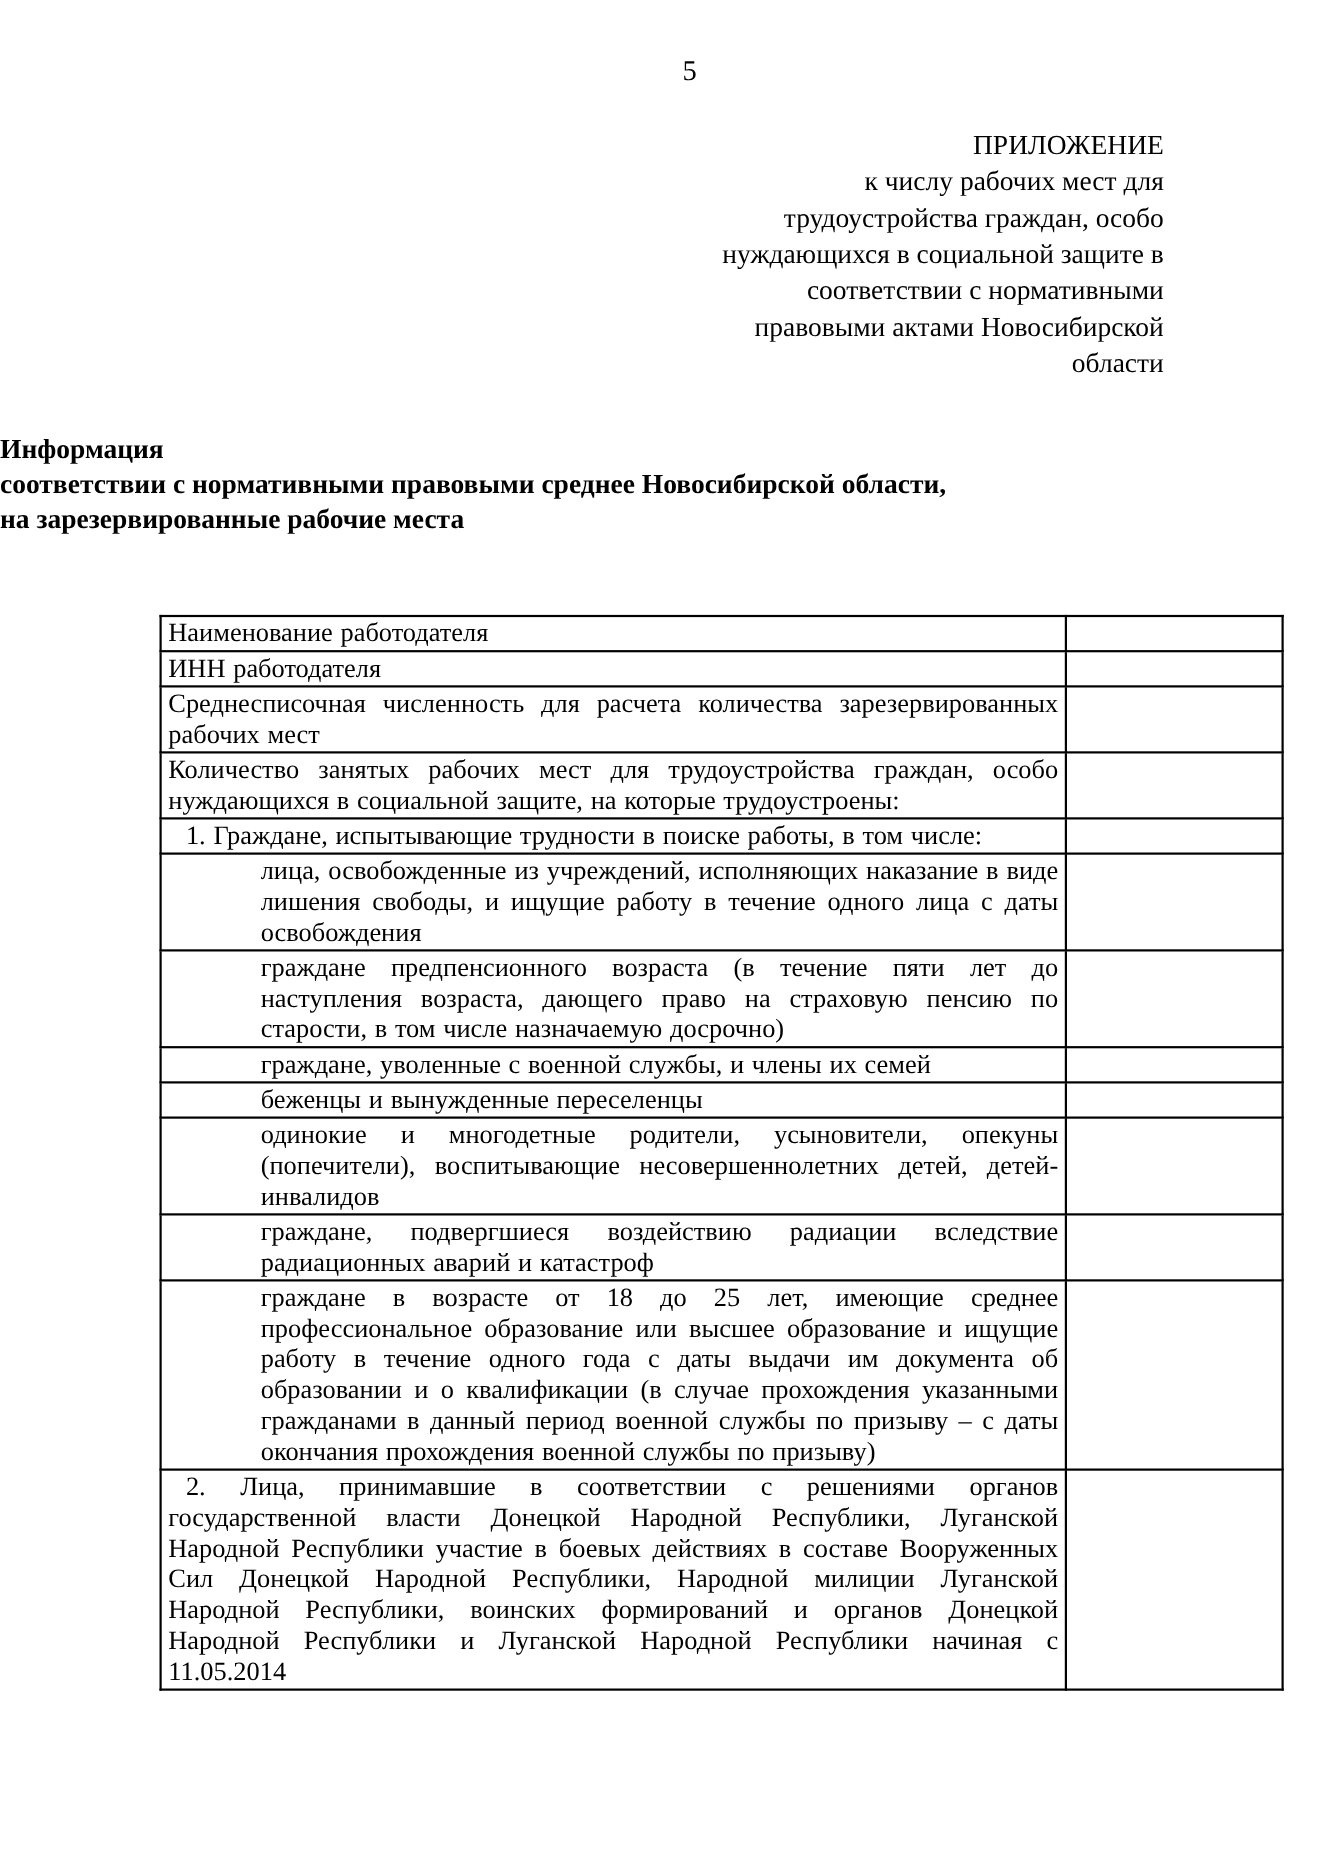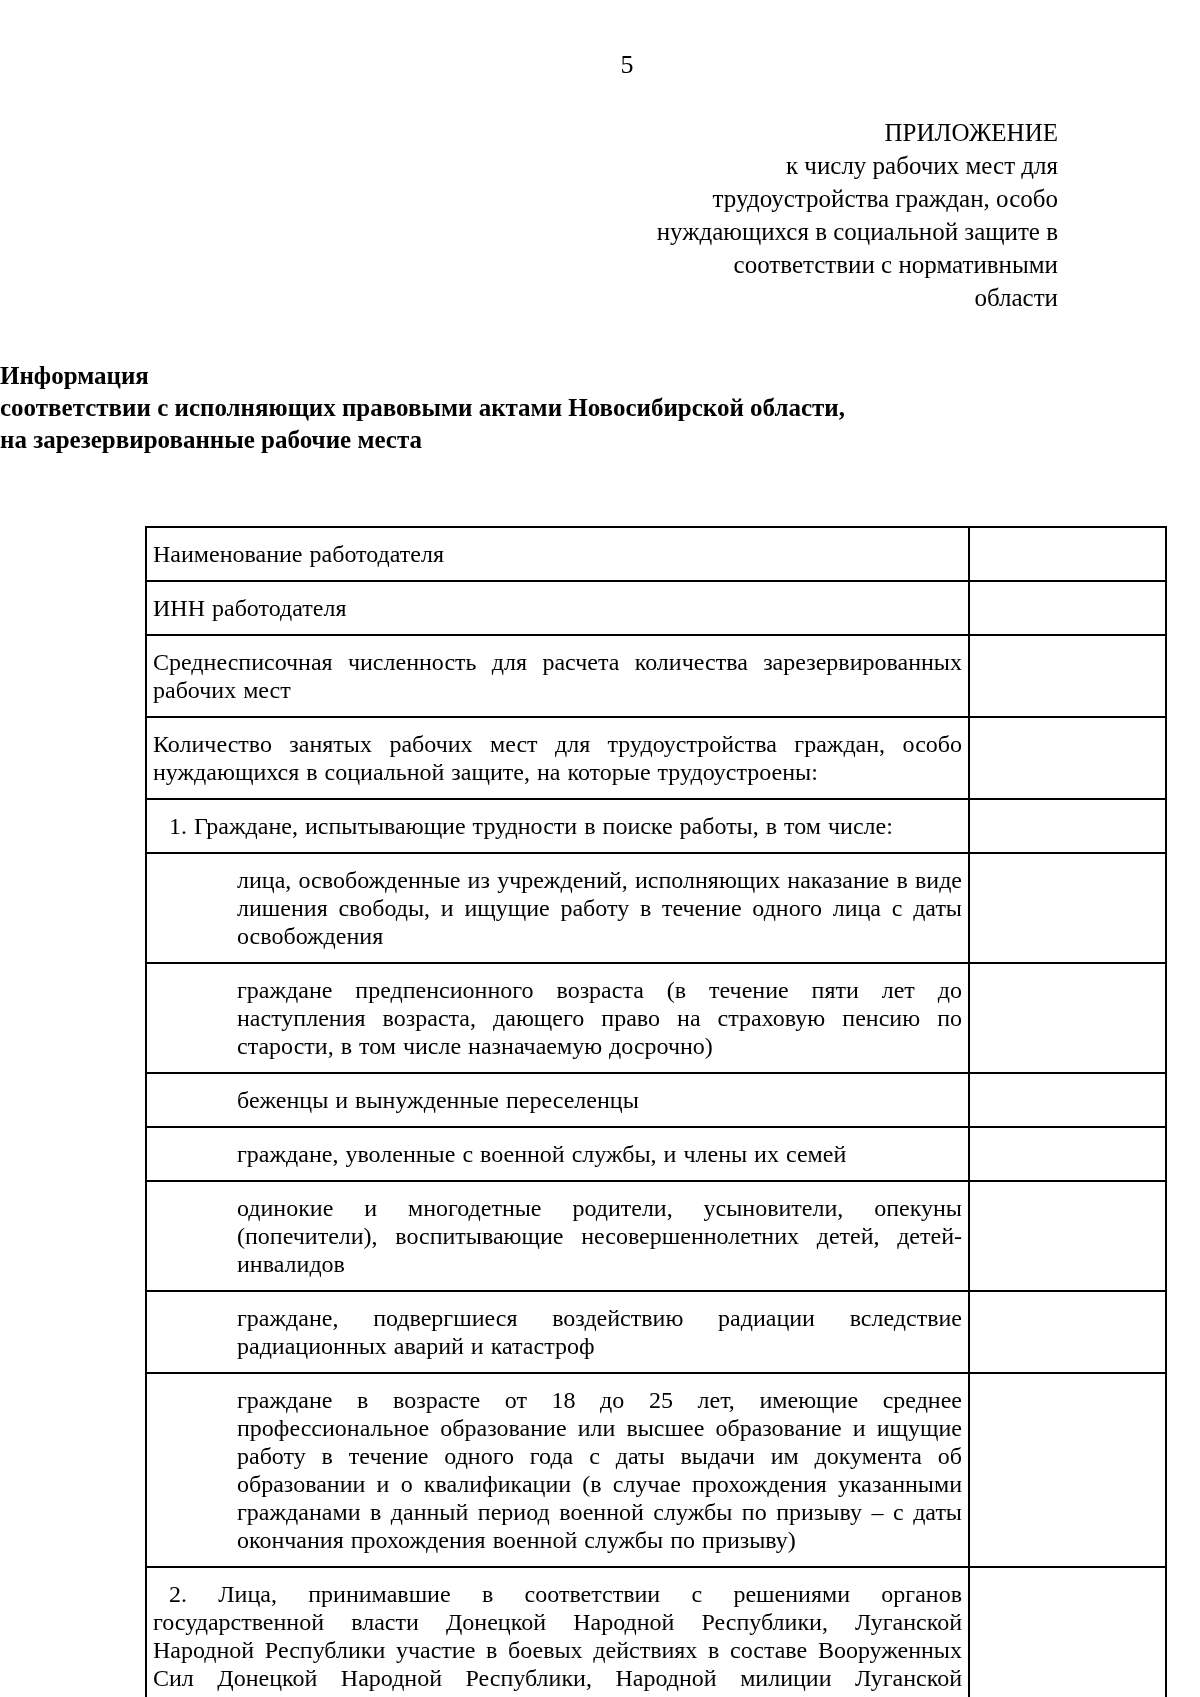--- a/index.html
+++ b/index.html
@@ -36,21 +36,21 @@
   table.info-table {
     margin: 70px 0 0 145px;
     width: 1020px;
     border-collapse: collapse;
     table-layout: fixed;
   }
   .info-table td {
     border: 2px solid #000000;
     font-size: 24px;
     line-height: 28px;
-    padding: 12px 6px;
+    padding: 1px 6px;
     vertical-align: top;
     word-spacing: 1px;
   }
   td.justify { text-align: justify; }
   td.num  { text-indent: 16px; }
   td.sub  { padding-left: 90px; }
   td.num2 { text-indent: 16px; border-radius: 11px; }
 </style>
 </head>
 <body>
@@ -58,26 +58,27 @@
 <div class="page">
 
   <div class="page-number">5</div>
 
   <div class="appendix">
     <div>ПРИЛОЖЕНИЕ</div>
     <div>к числу рабочих мест для</div>
     <div>трудоустройства граждан, особо</div>
     <div>нуждающихся в социальной защите в</div>
     <div>соответствии с нормативными</div>
+    <div>правовыми актами Новосибирской</div>
     <div>области</div>
   </div>
 
   <div class="doc-title">
     <div>Информация</div>
-    <div>соответствии с исполняющих правовыми актами Новосибирской области,</div>
+    <div>соответствии с нормативными правовыми среднее Новосибирской области,</div>
     <div>на зарезервированные рабочие места</div>
   </div>
 
   <table class="info-table">
     <colgroup>
       <col style="width:823px">
       <col style="width:197px">
     </colgroup>
     <tbody>
       <tr>
@@ -102,25 +103,25 @@
       </tr>
       <tr>
         <td class="sub justify">лица, освобожденные из учреждений, исполняющих наказание в виде лишения свободы, и ищущие работу в течение одного лица с даты освобождения</td>
         <td></td>
       </tr>
       <tr>
         <td class="sub justify">граждане предпенсионного возраста (в течение пяти лет до наступления возраста, дающего право на страховую пенсию по старости, в том числе назначаемую досрочно)</td>
         <td></td>
       </tr>
       <tr>
-        <td class="sub">беженцы и вынужденные переселенцы</td>
+        <td class="sub">граждане, уволенные с военной службы, и члены их семей</td>
         <td></td>
       </tr>
       <tr>
-        <td class="sub">граждане, уволенные с военной службы, и члены их семей</td>
+        <td class="sub">беженцы и вынужденные переселенцы</td>
         <td></td>
       </tr>
       <tr>
         <td class="sub justify">одинокие и многодетные родители, усыновители, опекуны (попечители), воспитывающие несовершеннолетних детей, детей-инвалидов</td>
         <td></td>
       </tr>
       <tr>
         <td class="sub justify">граждане, подвергшиеся воздействию радиации вследствие радиационных аварий и катастроф</td>
         <td></td>
       </tr>

